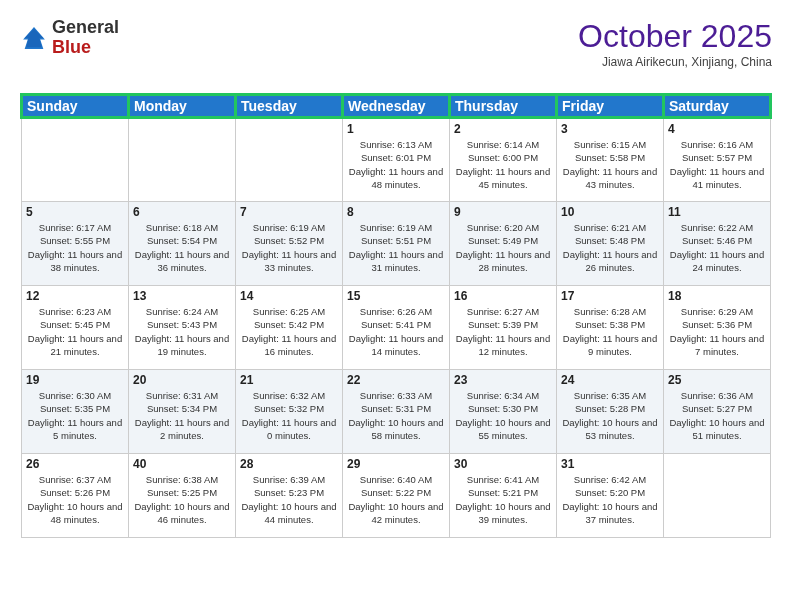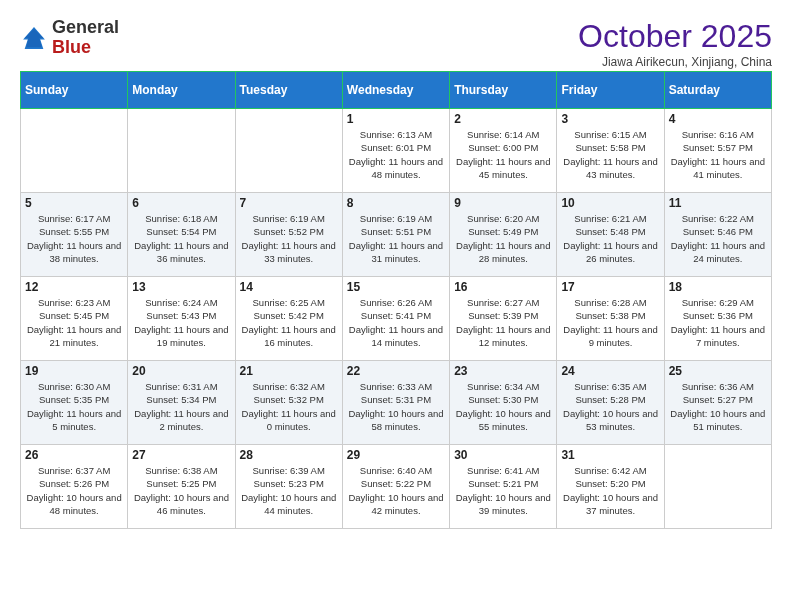--- a/index.html
+++ b/index.html
@@ -12,21 +12,21 @@
     }
     .page {
       width: 792px;
       height: 612px;
       padding: 18px 20px 10px 20px;
     }
     .header {
       display: flex;
       justify-content: space-between;
       align-items: flex-start;
-      margin-bottom: 2px;
+      margin-bottom: 24px;
     }
     .logo {
       display: flex;
       align-items: center;
       gap: 4px;
     }
     .logo-text {
       font-size: 18px;
       font-weight: bold;
       line-height: 1.1;
@@ -48,25 +48,25 @@
       color: #444;
     }
     .calendar {
       width: 100%;
       border-collapse: collapse;
       border: 1px solid #ccc;
     }
     .calendar th {
       background: #2277cc;
       color: #fff;
-      font-size: 12px;
+      font-size: 14px;
       font-weight: bold;
-      padding: 11px 4px;
+      padding: 2px 4px;
       text-align: left;
-      border: 1px solid #22c55e;
+      border: 3px solid #22c55e;
     }
     .calendar td {
       width: calc(100% / 7);
       vertical-align: top;
       border: 1px solid #ccc;
       padding: 3px 4px;
       font-size: 10px;
       color: #333;
       height: 84px;
     }
@@ -237,21 +237,21 @@
             <span class="day-number">25</span>
             <div class="day-info">Sunrise: 6:36 AM<br>Sunset: 5:27 PM<br>Daylight: 10 hours and 51 minutes.</div>
           </td>
         </tr>
         <tr class="row-white">
           <td>
             <span class="day-number">26</span>
             <div class="day-info">Sunrise: 6:37 AM<br>Sunset: 5:26 PM<br>Daylight: 10 hours and 48 minutes.</div>
           </td>
           <td>
-            <span class="day-number">27</span>
+            <span class="day-number">40</span>
             <div class="day-info">Sunrise: 6:38 AM<br>Sunset: 5:25 PM<br>Daylight: 10 hours and 46 minutes.</div>
           </td>
           <td>
             <span class="day-number">28</span>
             <div class="day-info">Sunrise: 6:39 AM<br>Sunset: 5:23 PM<br>Daylight: 10 hours and 44 minutes.</div>
           </td>
           <td>
             <span class="day-number">29</span>
             <div class="day-info">Sunrise: 6:40 AM<br>Sunset: 5:22 PM<br>Daylight: 10 hours and 42 minutes.</div>
           </td>

